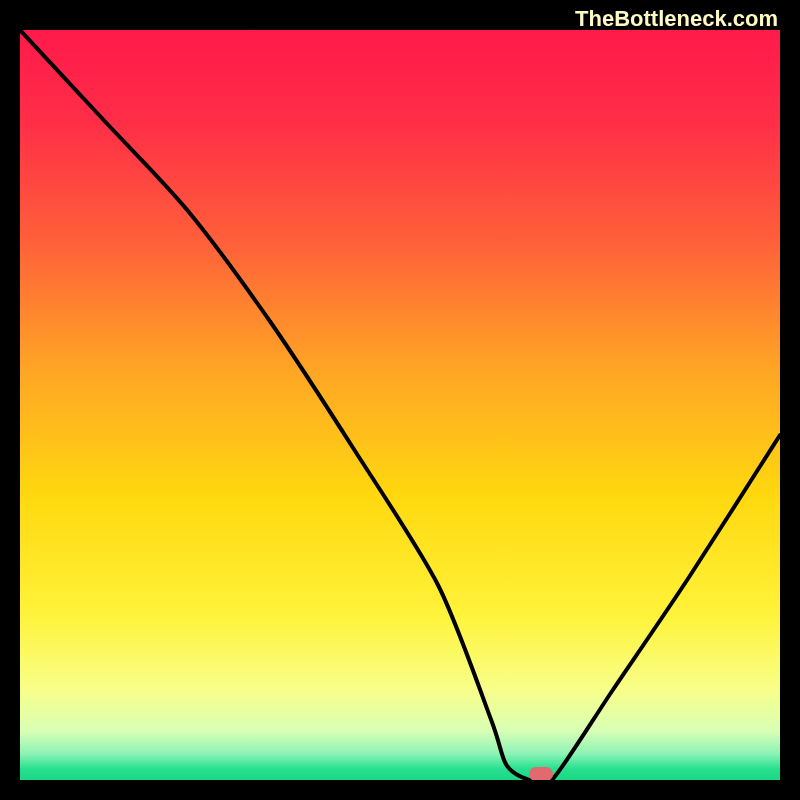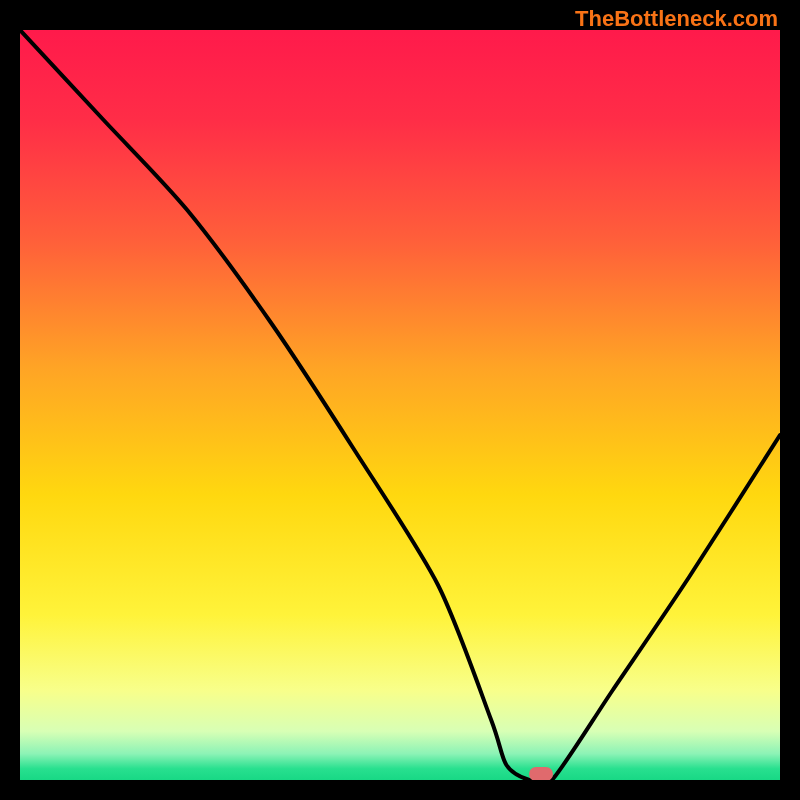--- a/index.html
+++ b/index.html
@@ -33,21 +33,21 @@
     width: 100%;
     height: 100%;
   }
   .watermark {
     position: absolute;
     top: 6px;
     right: 22px;
     font-family: Arial, Helvetica, sans-serif;
     font-size: 22px;
     font-weight: 600;
-    color: #f97316;
+    color: #fef9c3;
     letter-spacing: 0px;
   }
   svg.curve {
     position: absolute;
     left: 0;
     top: 0;
     width: 100%;
     height: 100%;
   }
   .marker {

